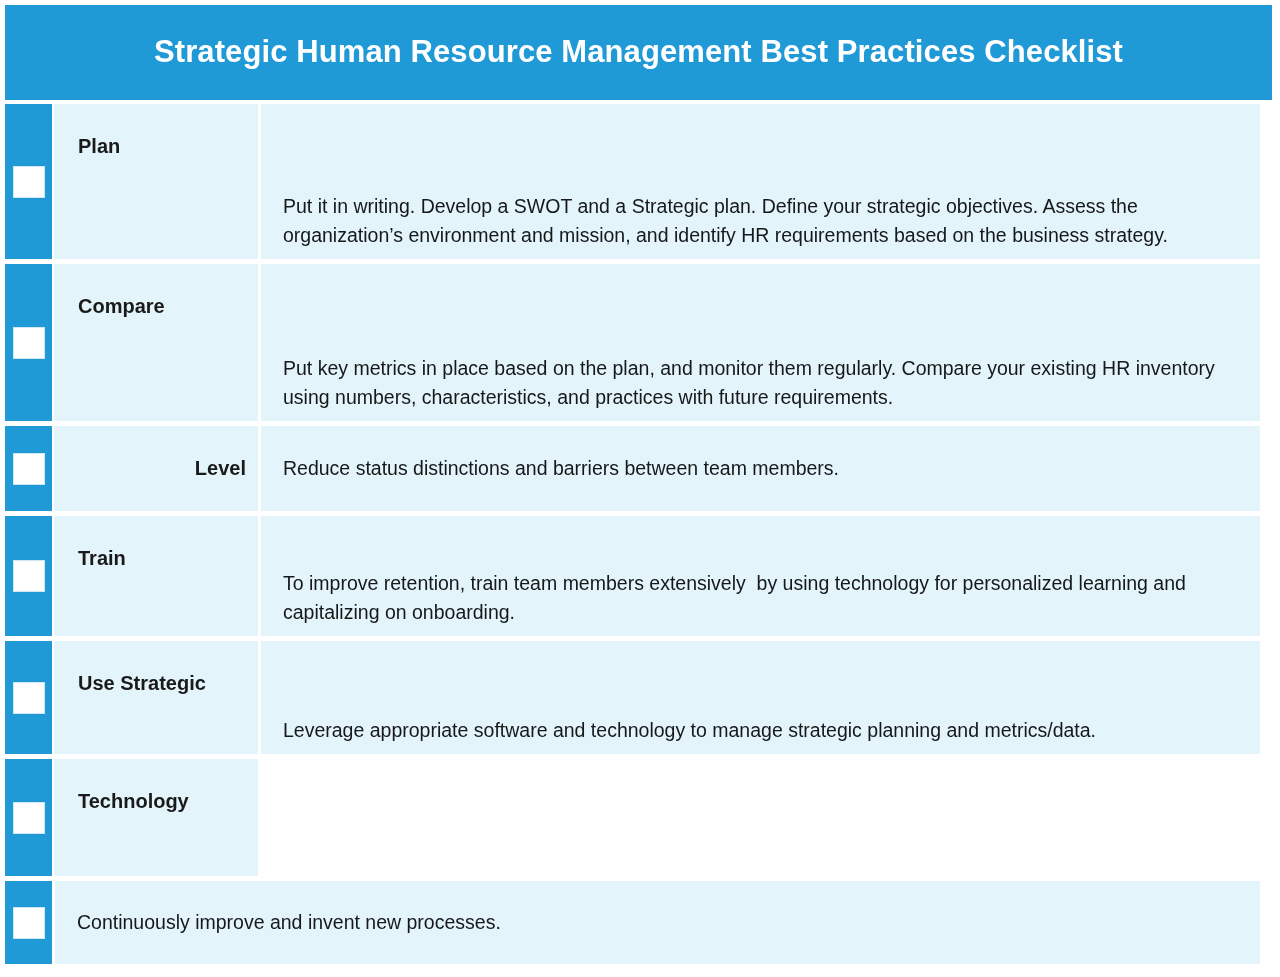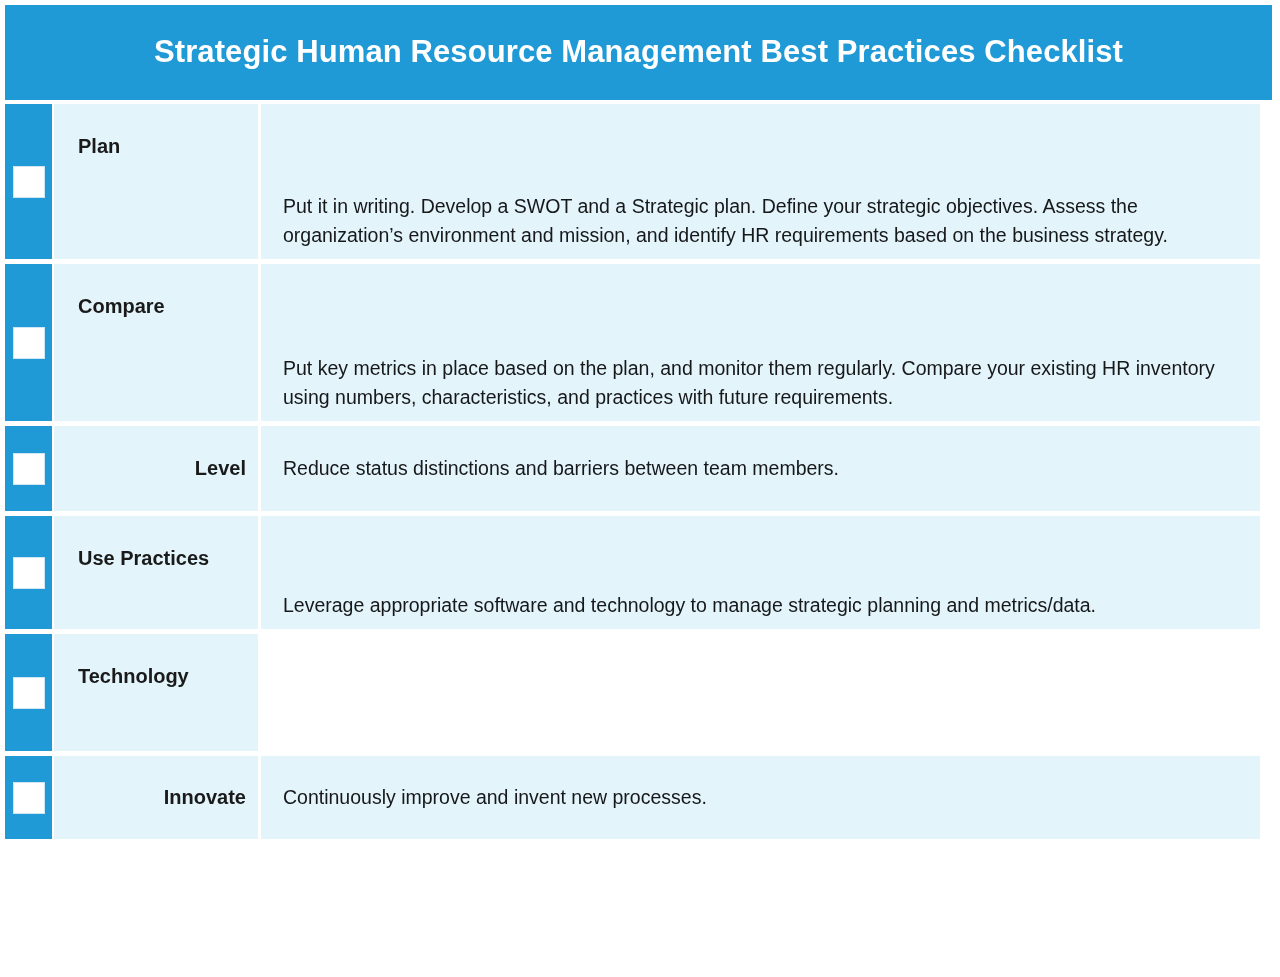--- a/index.html
+++ b/index.html
@@ -168,48 +168,56 @@
         <div class="checkbox"></div>
       </div>
       <div class="label-cell">
         <span class="label-text">Level</span>
       </div>
       <div class="desc-cell">
         <span class="desc-text">Reduce status distinctions and barriers between team members.</span>
       </div>
     </div>
 
+    <div class="row row-h-m">
+      <div class="check-cell">
+        <div class="checkbox"></div>
+      </div>
+      <div class="label-cell">
+        <span class="label-text">Train</span>
+      </div>
+      <div class="desc-cell">
+        <span class="desc-text">To improve retention, train team members extensively  by using technology for personalized learning and capitalizing on onboarding.</span>
+      </div>
+    </div>
 
     <div class="row row-h-m2">
       <div class="check-cell">
         <div class="checkbox"></div>
       </div>
       <div class="label-cell">
-        <span class="label-text">Use Practices</span>
+        <span class="label-text">Use Strategic</span>
       </div>
       <div class="desc-cell">
         <span class="desc-text">Leverage appropriate software and technology to manage strategic planning and metrics/data.</span>
       </div>
     </div>
 
     <div class="row row-h-m3">
       <div class="check-cell">
         <div class="checkbox"></div>
       </div>
       <div class="label-cell">
         <span class="label-text">Technology</span>
       </div>
     </div>
 
     <div class="row row-h-s2">
       <div class="check-cell">
         <div class="checkbox"></div>
-      </div>
-      <div class="label-cell">
-        <span class="label-text">Innovate</span>
       </div>
       <div class="desc-cell">
         <span class="desc-text">Continuously improve and invent new processes.</span>
       </div>
     </div>
 
   </div>
 </div>
 
 </body></html>

